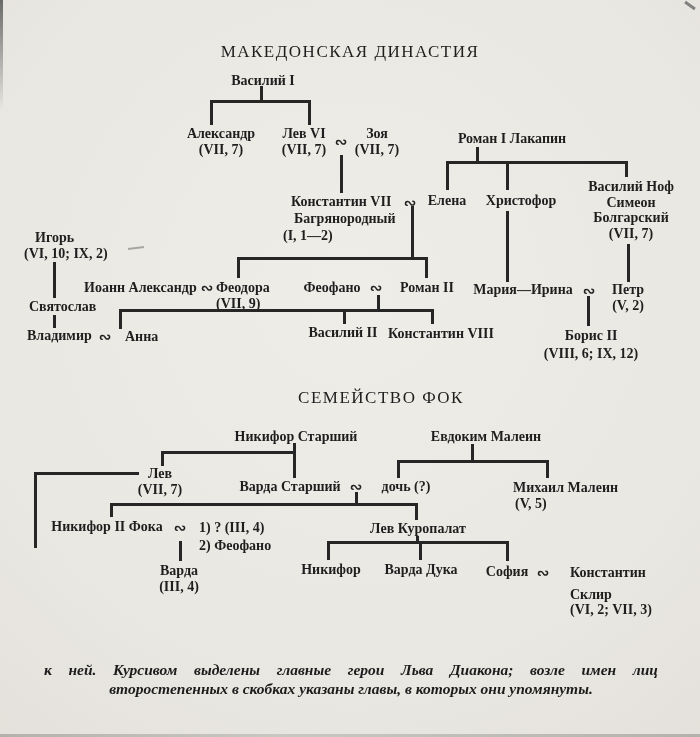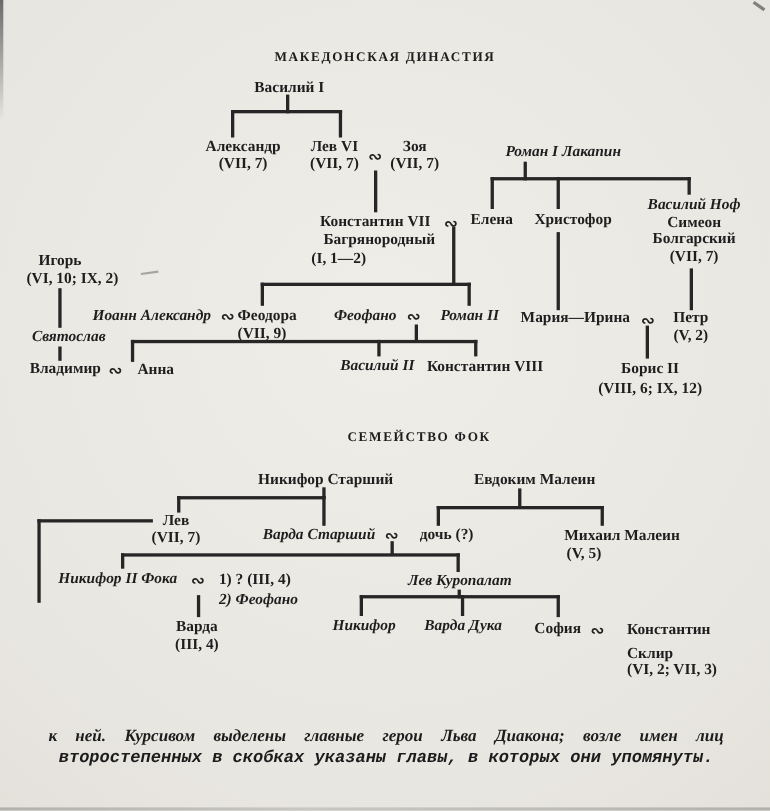--- a/index.html
+++ b/index.html
@@ -6,36 +6,36 @@
   .page{
     position:relative;width:700px;height:737px;margin:0 auto;
     background:#ebe9e4;
     background-image:radial-gradient(circle at 50% 40%, #efede8 0%, #e9e7e1 70%, #e3e1da 100%);
     overflow:hidden;
     font-family:"Liberation Serif","DejaVu Serif",serif;
     color:#1e1e1e;
   }
   .n{position:absolute;font-size:14px;font-weight:600;line-height:15.5px;white-space:nowrap;}
   .c{transform:translateX(-50%);text-align:center;}
-  .i{font-style:italic;}
+  .i{}
   .b{display:block;}
-  .t{font-size:12px;font-weight:700;letter-spacing:1.5px;}
+  .t{font-size:17px;font-weight:400;letter-spacing:1.5px;}
   .lh16{line-height:16px}.lh17{line-height:17px}.lh18{line-height:18px}.lh21{line-height:21px}
   .p1{padding-left:2px}.p8{padding-left:8px}.p11{padding-left:11px}
   .mt6{margin-top:6px}
   .ln{position:absolute;background:#262626;}
   .sym{
     position:absolute;transform:translateX(-50%);
     font-family:"DejaVu Sans",sans-serif;font-size:15px;font-weight:700;color:#222;
     line-height:14px;
   }
   .fn{position:absolute;left:44px;width:614px;font-size:15.5px;font-style:italic;
       font-weight:600;line-height:18px;color:#1c1c1c;}
   .just{text-align:justify;text-align-last:justify;}
-  .cent{text-align:center;font-family:Liberation Mono, monospace;}
+  .cent{text-align:center;}
   .artifact{position:absolute;}
 </style>
 </head>
 <body>
 
 <div class="page">
 
   <div class="n c t" style="left:350px;top:44px">МАКЕДОНСКАЯ ДИНАСТИЯ</div>
 
   <div class="n c" style="left:263px;top:73px">Василий I</div>

